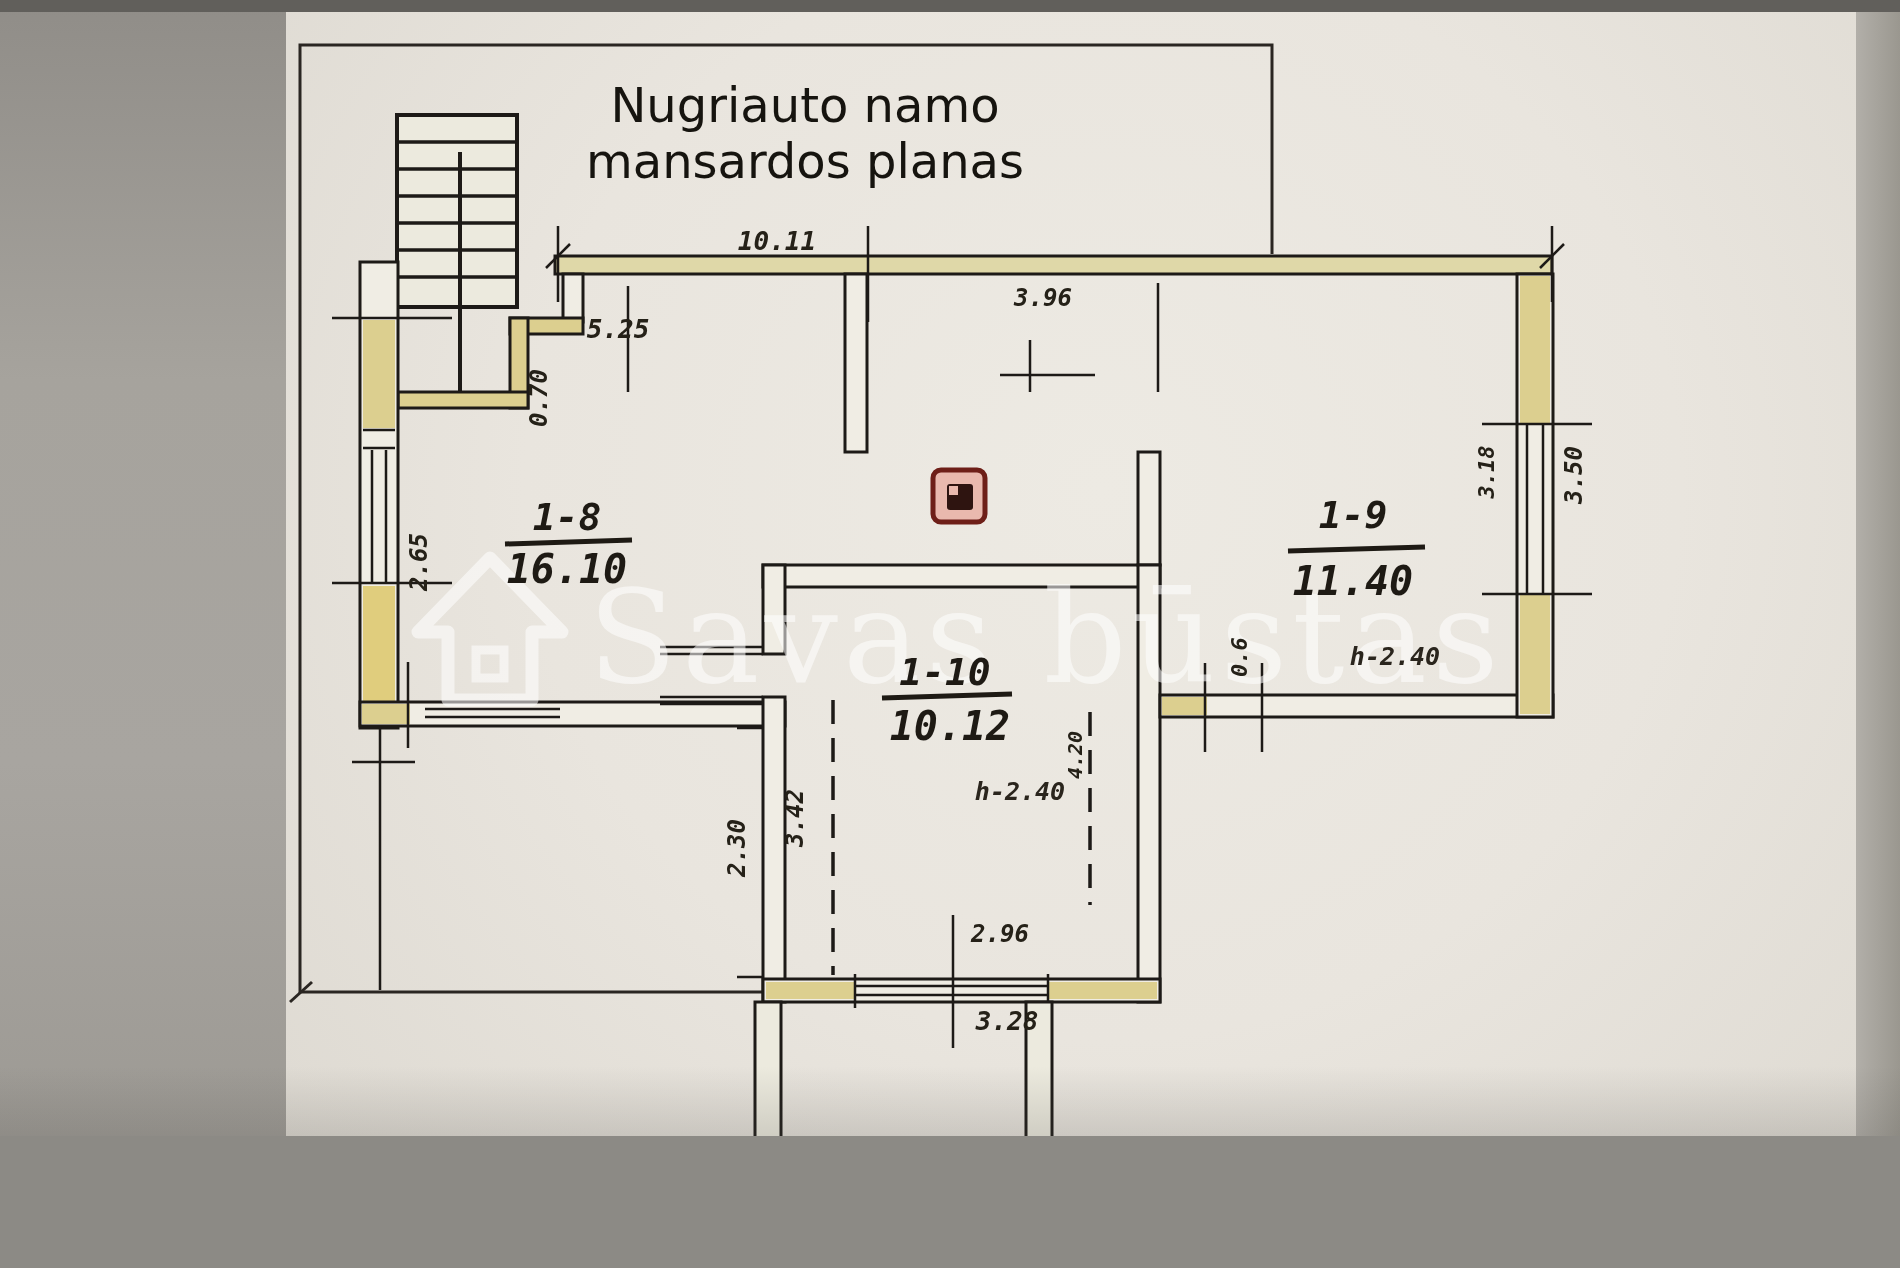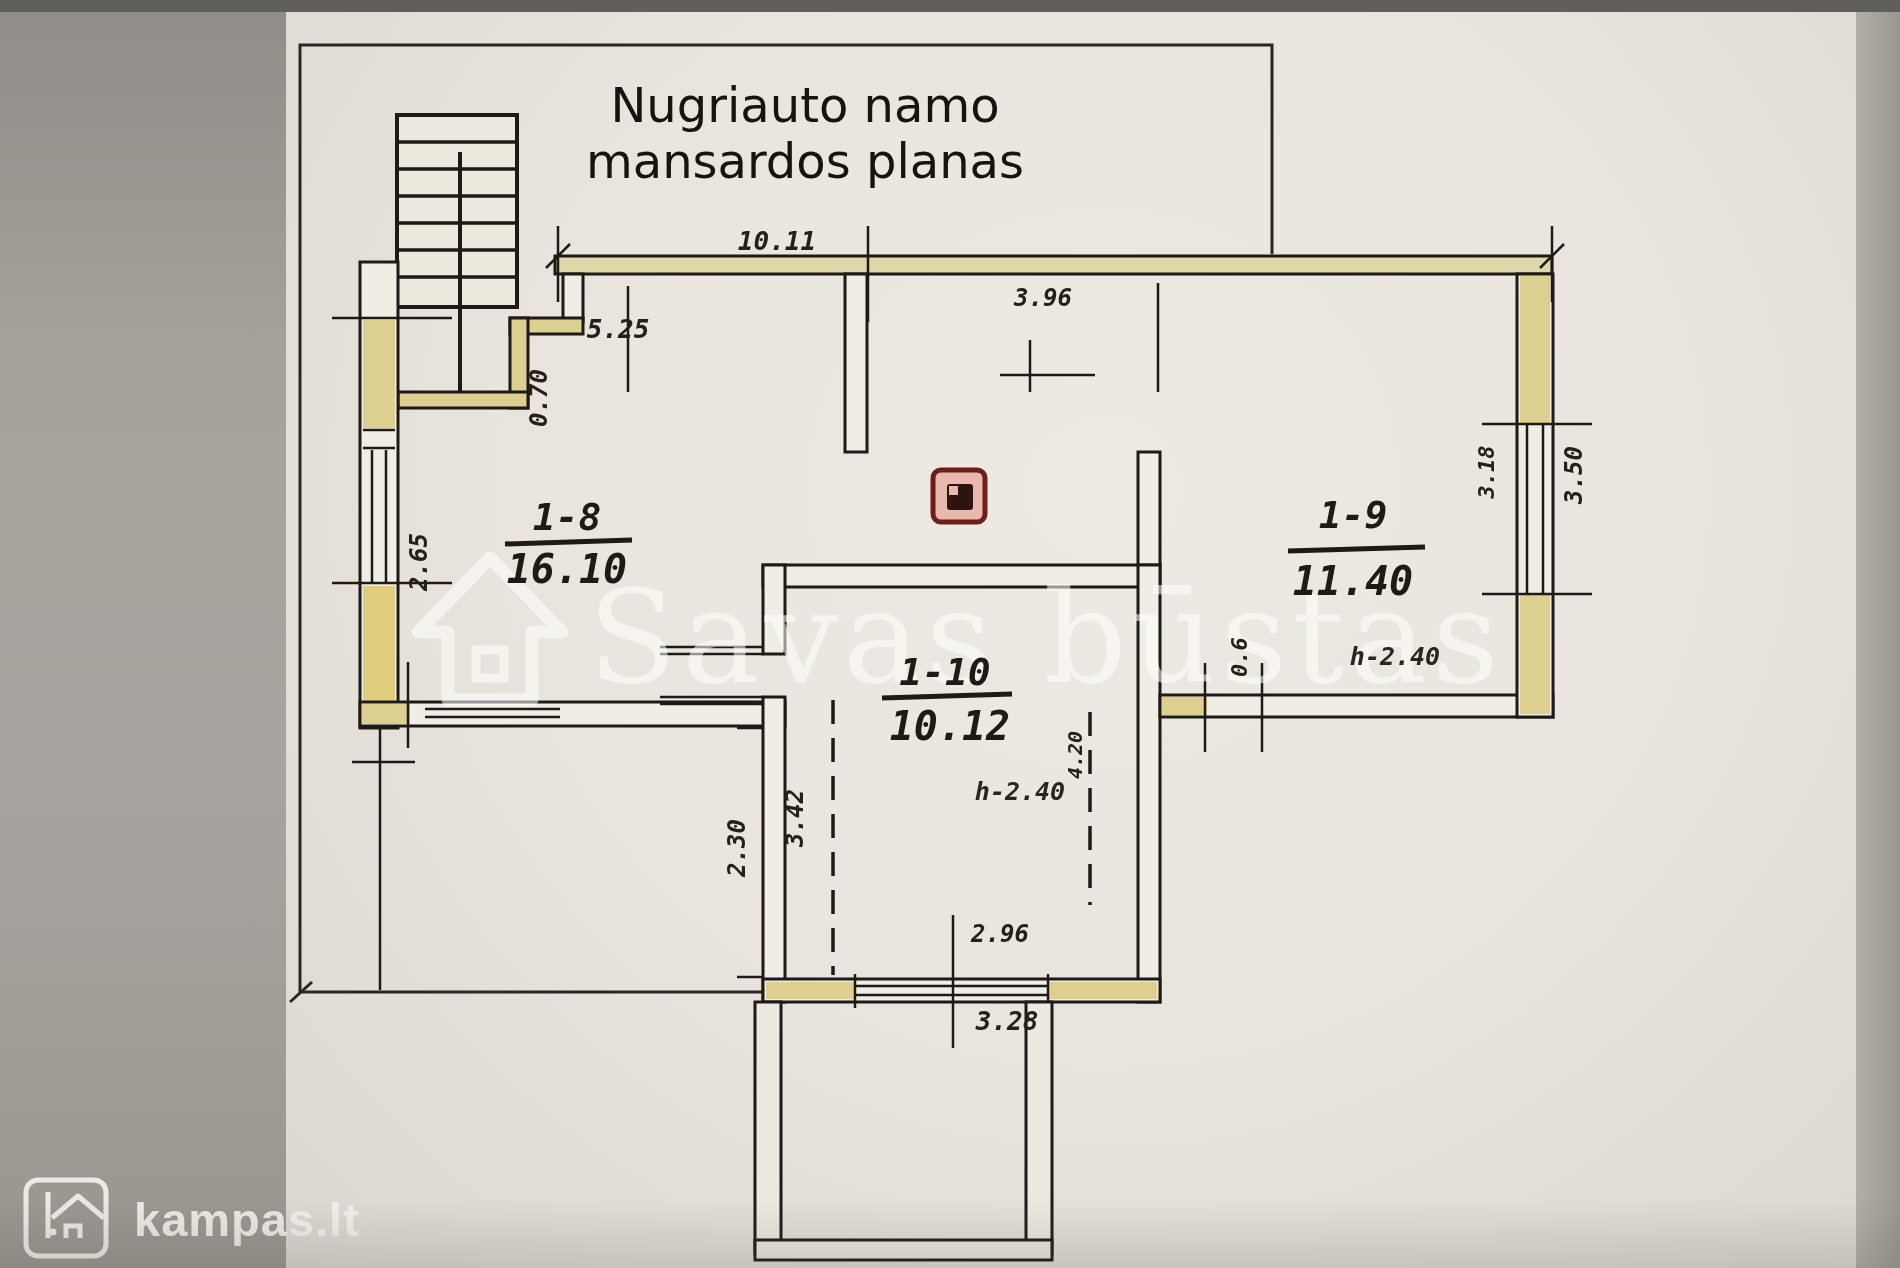--- a/index.html
+++ b/index.html
@@ -1,16 +1,16 @@
 <!DOCTYPE html>
 <html><head>
 <meta charset="utf-8">
 <style>
   html,body{margin:0;padding:0;background:#8c8a85;}
-  .stage{position:relative;width:1900px;height:1268px;overflow:hidden;
+  .stage{position:relative;width:1900px;height:1136px;overflow:hidden;
          background:#a19e98;font-family:"DejaVu Sans",sans-serif;}
   .strip-left{position:absolute;left:0;top:0;width:286px;height:1268px;
       background:linear-gradient(180deg,#908d88 0%,#a6a39d 30%,#a8a5a0 60%,#999690 100%);
       border-right:3px solid #7e7c77;}
   .strip-top{position:absolute;left:0;top:0;width:1900px;height:12px;background:#615f5b;}
   .strip-right{position:absolute;right:0;top:0;width:44px;height:1268px;
       background:linear-gradient(90deg,#b2afa9,#9a978f);border-left:2px solid #85827d;}
   .paper{position:absolute;left:286px;top:12px;width:1570px;height:1256px;
       background:radial-gradient(ellipse at 52% 38%,#edeae3 0%,#e9e5de 50%,#dcd8d0 100%);}
   .plan-svg{position:absolute;left:0;top:0;}

